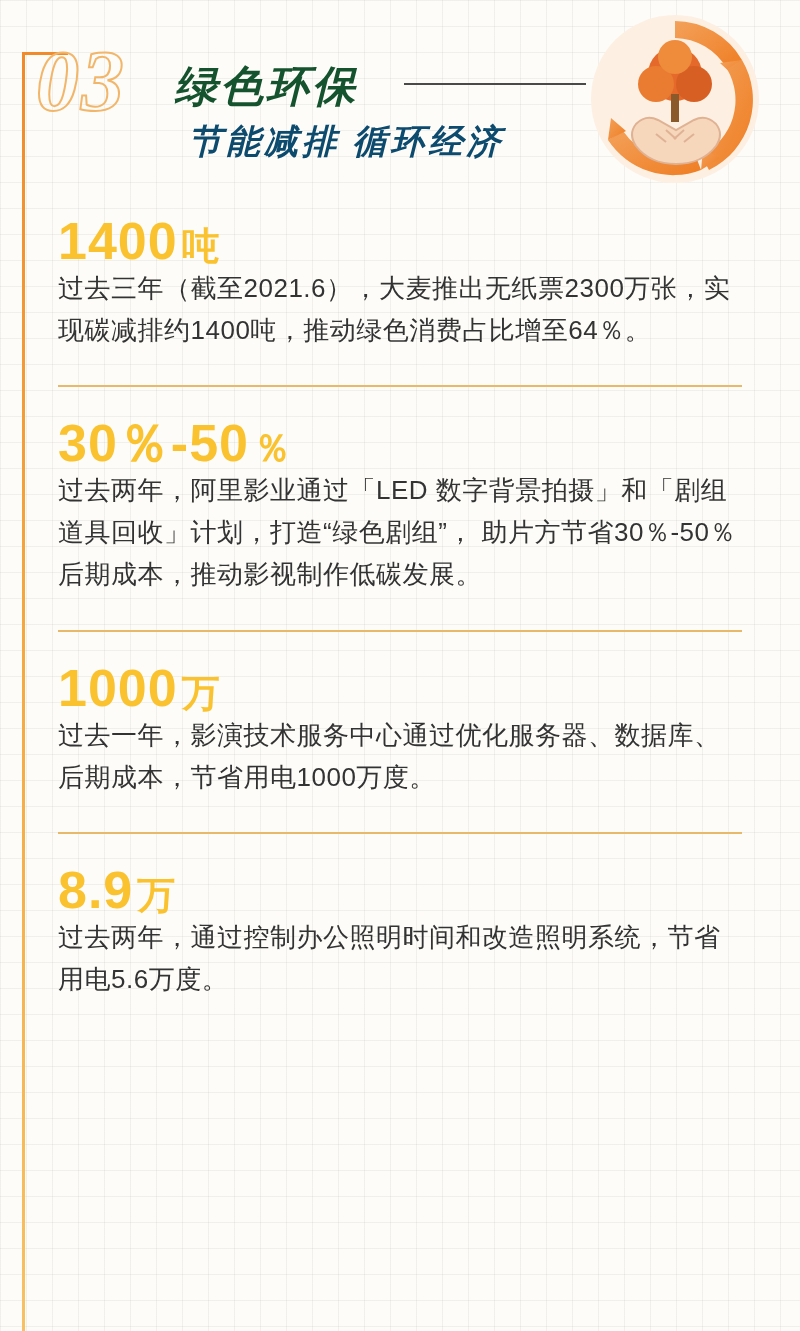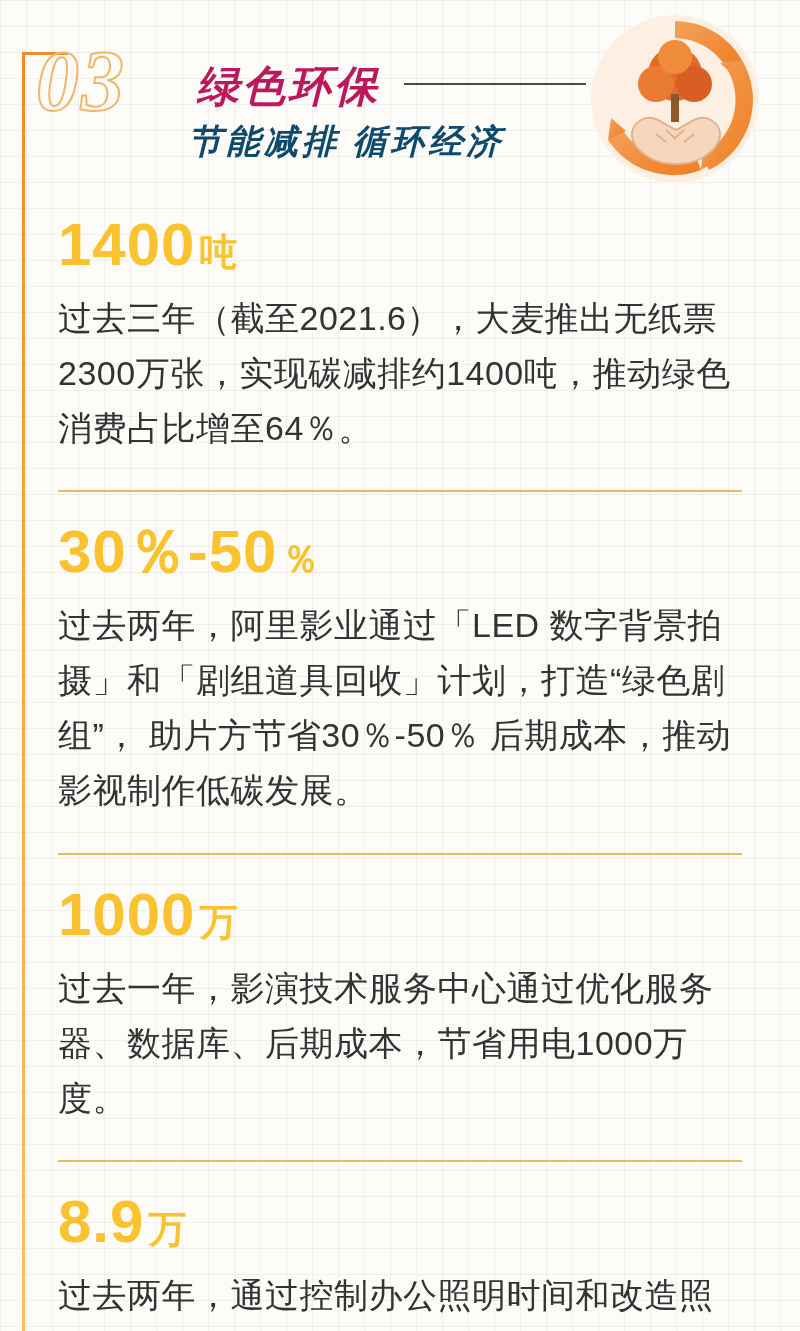--- a/index.html
+++ b/index.html
@@ -61,27 +61,27 @@
     font-weight: bold;
     font-style: italic;
     letter-spacing: 2px;
     color: transparent;
     -webkit-text-stroke: 2px #f2b66b;
     text-stroke: 2px #f2b66b;
     line-height: 1;
   }
   .title-main {
     position: absolute;
-    left: 196px;
+    left: 174px;
     top: 58px;
     font-family: "Liberation Serif", serif;
     font-style: italic;
     font-weight: bold;
     font-size: 43px;
-    color: #be185d;
+    color: #14532d;
     letter-spacing: 3px;
   }
   .title-rule {
     position: absolute;
     left: 404px;
     top: 83px;
     width: 182px;
     height: 2px;
     background: #4a4a4a;
   }
@@ -118,31 +118,30 @@
     padding: 0 58px 0 58px;
   }
   .stat {
     color: #f9c22e;
     font-family: "Liberation Sans", sans-serif;
     font-weight: bold;
     line-height: 1;
     white-space: nowrap;
   }
   .stat .num {
-    font-size: 60px;
+    font-size: 52px;
     letter-spacing: 1px;
   }
   .stat .unit {
     font-size: 38px;
     margin-left: 4px;
     letter-spacing: 1px;
   }
   .desc {
-    margin-top: 16px;
-    font-size: 34px;
+    font-size: 26px;
     line-height: 1.62;
     color: #333333;
     letter-spacing: 0.5px;
   }
   .divider {
     height: 2px;
     background: #e8b96a;
     margin: 34px 58px 30px 58px;
   }
 </style>

